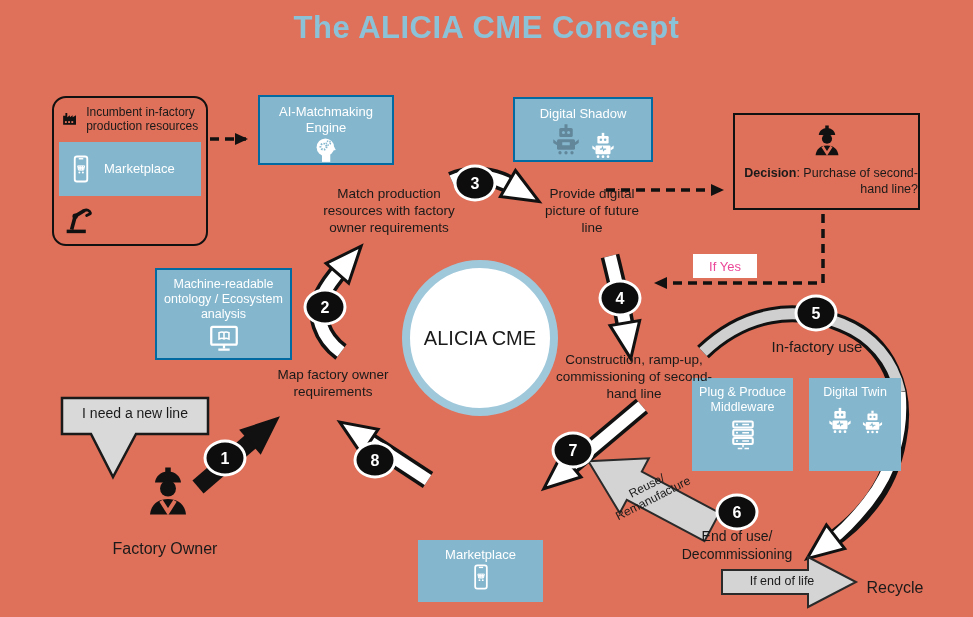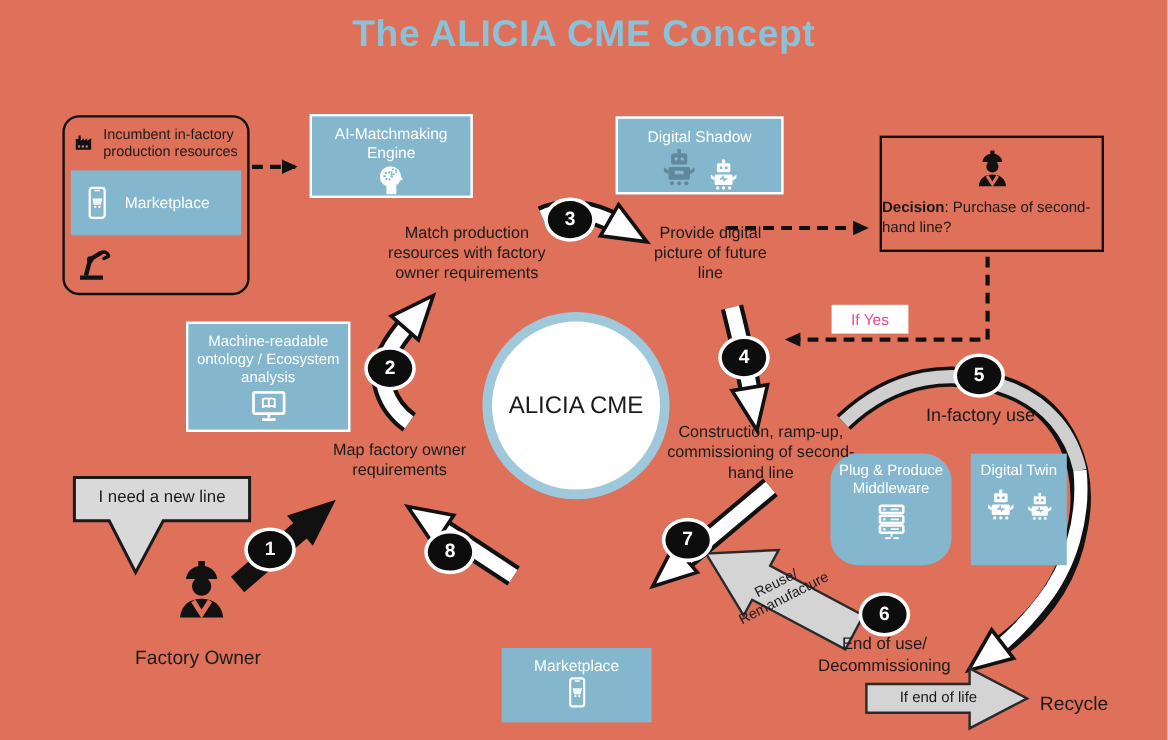--- a/index.html
+++ b/index.html
@@ -4,41 +4,41 @@
 <style>
   html,body{margin:0;padding:0;background:#fff;}
   .stage{position:relative;width:973px;height:617px;background:#DF7059;overflow:hidden;
          font-family:"Liberation Sans",sans-serif;color:#1a1a1a;}
   .abs{position:absolute;}
   .title{position:absolute;left:0;top:10px;width:100%;text-align:center;
          font-size:31px;font-weight:bold;letter-spacing:.5px;color:#8CC2D8;z-index:2;}
   svg.arrow-layer{position:absolute;left:0;top:0;z-index:1;}
   .node{position:absolute;z-index:2;box-sizing:border-box;}
   .blue{background:#84B7CE;color:#fff;text-align:center;}
-  .blue.bordered{border:2px solid #ffffff;}
+  .blue.bordered{border:2px solid #0369a1;}
   .blue .bx-label{font-size:13px;line-height:1.2;padding-top:7px;}
   .outline-box{border:2.5px solid #111;}
   .num{position:absolute;z-index:3;width:37px;height:31px;border-radius:50%;
        background:#0d0d0d;border:3px solid #fff;color:#fff;font-weight:bold;font-size:16px;
        display:flex;align-items:center;justify-content:center;transform:translate(-50%,-50%);}
   .txt{position:absolute;z-index:2;text-align:center;font-size:13.5px;line-height:1.25;}
   .big-label{font-size:16px;}
   .res-row{display:flex;align-items:center;gap:8px;padding:4px 7px;}
   .res-row .t{font-size:12px;line-height:1.2;text-align:left;}
   .res-blue{background:#84B7CE;color:#fff;margin:2px 5px;height:46px;}
   .res-blue .t{font-size:13px;}
   .ifyes{background:#fff;color:#ec4899;font-size:13px;display:flex;align-items:center;justify-content:center;}
   .bubble-text{font-size:14px;text-align:center;z-index:3;}
   .rot-label{font-size:12px;line-height:1.2;transform:rotate(-27deg);z-index:3;}
   .flat-label{font-size:12.5px;z-index:3;}
   .circle-core{position:absolute;left:402px;top:260px;width:156px;height:156px;border-radius:50%;
        background:#fff;border:8px solid #9FC8DB;box-sizing:border-box;display:flex;
        align-items:center;justify-content:center;font-size:20px;font-weight:500;z-index:2;}
   .dec-inner{display:flex;flex-direction:column;align-items:center;height:100%;justify-content:flex-start;padding-top:7px;box-sizing:border-box;}
-  .dec-text{font-size:12.5px;line-height:1.3;text-align:left;margin-top:5px;}
+  .dec-text{font-size:12.5px;line-height:1.3;text-align:right;margin-top:5px;}
   .icon-row{display:flex;justify-content:center;align-items:flex-end;gap:4px;}
 </style>
 </head>
 <body>
 
 <div class="stage">
 
   <svg class="arrow-layer" width="973" height="617" viewBox="0 0 973 617">
     <defs>
       <marker id="mw" markerUnits="userSpaceOnUse" markerWidth="44" markerHeight="44" refX="9" refY="22" orient="auto">
@@ -195,37 +195,37 @@
       <rect x="3" y="3.5" width="18" height="12.5" rx="1" fill="none" stroke="#fff" stroke-width="1.6"></rect>
       <path d="M8.5 7.5c2-.8 2.6-.8 3.5 0 .9-.8 1.5-.8 3.5 0v4.5c-2-.8-2.6-.8-3.5 0-.9-.8-1.5-.8-3.5 0z M12 7.5v4.5" fill="none" stroke="#fff" stroke-width="1.1"></path>
       <path d="M12 16v2.5 M8 19.5h8" stroke="#fff" stroke-width="1.6"></path>
     </svg>
   </div>
 
   <div class="circle-core">
     <span>ALICIA CME</span>
   </div>
 
-  <div class="node blue" style="left:692px;top:378px;width:101px;height:93px;border-radius:23px;">
+  <div class="node blue" style="left:692px;top:378px;width:101px;height:93px;">
     <div class="bx-label" style="font-size:12.5px">Plug &amp; Produce Middleware</div>
     <svg viewBox="0 0 24 24" width="36" height="36" style="margin-top:2px">
       <g fill="none" stroke="#fff" stroke-width="1.4">
         <rect x="5.5" y="3" width="13" height="4" rx=".8"></rect>
           <rect x="5.5" y="8.5" width="13" height="4" rx=".8"></rect>
           <rect x="5.5" y="14" width="13" height="4" rx=".8"></rect>
       </g>
       <g fill="#fff">
           <circle cx="8" cy="5" r=".7"></circle>
           <circle cx="8" cy="10.5" r=".7"></circle>
           <circle cx="8" cy="16" r=".7"></circle>
         </g>
       <path d="M11.5 5h4.5 M11.5 10.5h4.5 M11.5 16h4.5 M12 18v2.2 M8.5 21h3 M13 21h3" stroke="#fff" stroke-width="1"></path>
     </svg>
   </div>
-  <div class="node blue" style="left:809px;top:378px;width:80px;height:93px;">
+  <div class="node blue" style="left:809px;top:378px;width:92px;height:93px;">
     <div class="bx-label" style="font-size:12.5px">Digital Twin</div>
     <div class="icon-row" style="margin-top:6px">
       <svg viewBox="0 0 24 24" width="30" height="30">
         <g fill="#fff">
           <rect x="11" y="1.5" width="2" height="2.5"></rect>
             <rect x="7.5" y="4" width="9" height="6" rx="1"></rect>
           <rect x="6" y="11.5" width="12" height="7" rx="1"></rect>
           <circle cx="8" cy="20.5" r="1.1"></circle>
             <circle cx="12" cy="20.5" r="1.1"></circle>
             <circle cx="16" cy="20.5" r="1.1"></circle>

